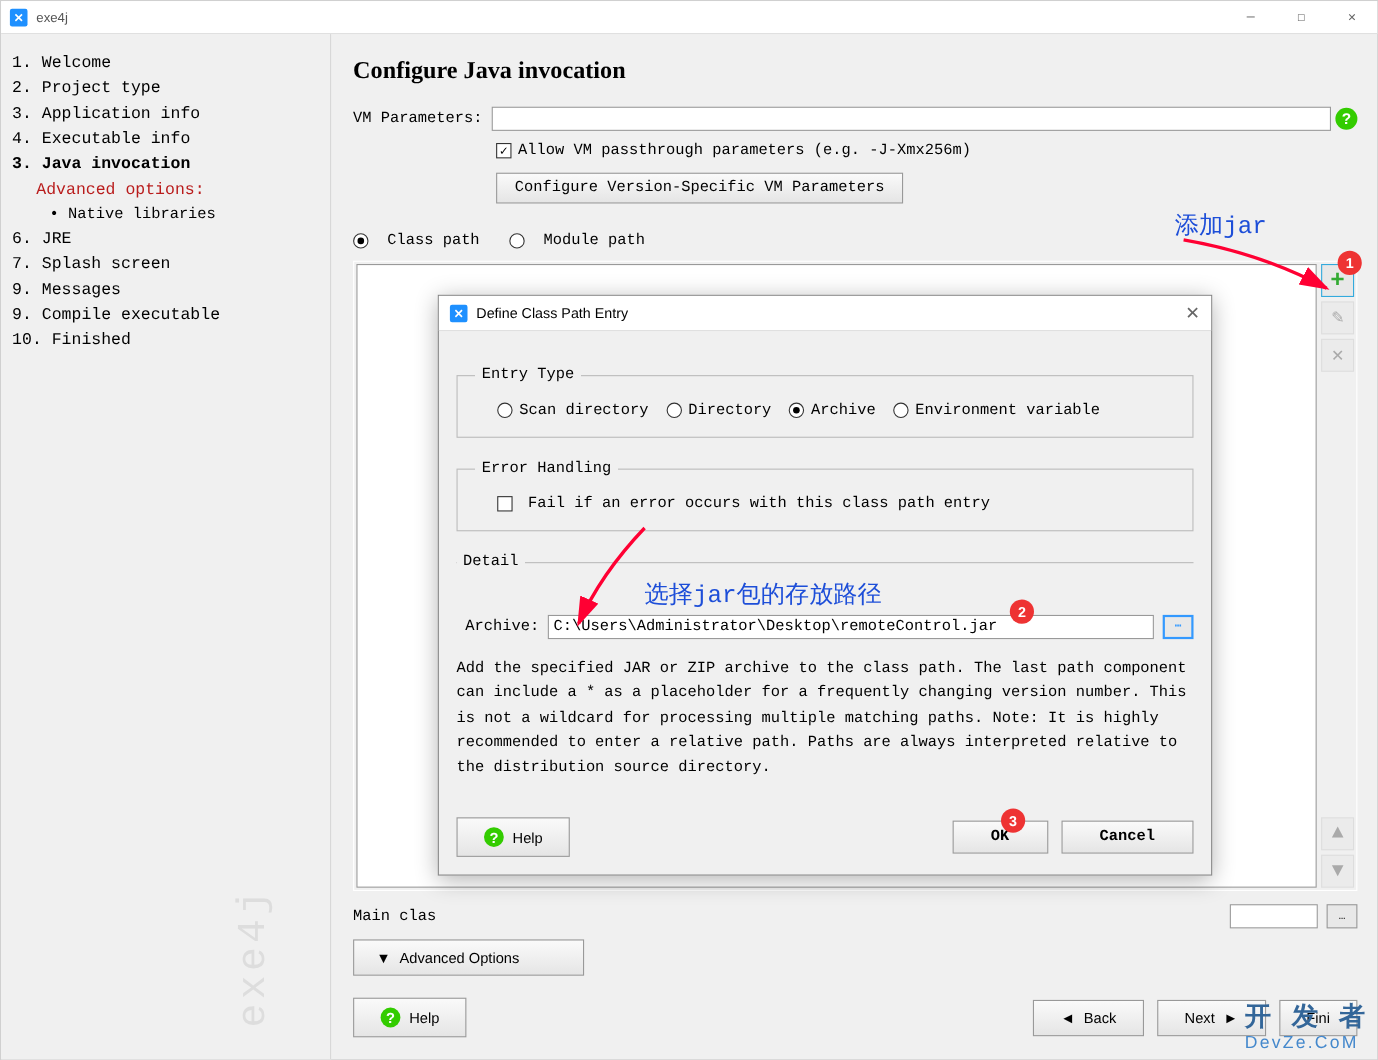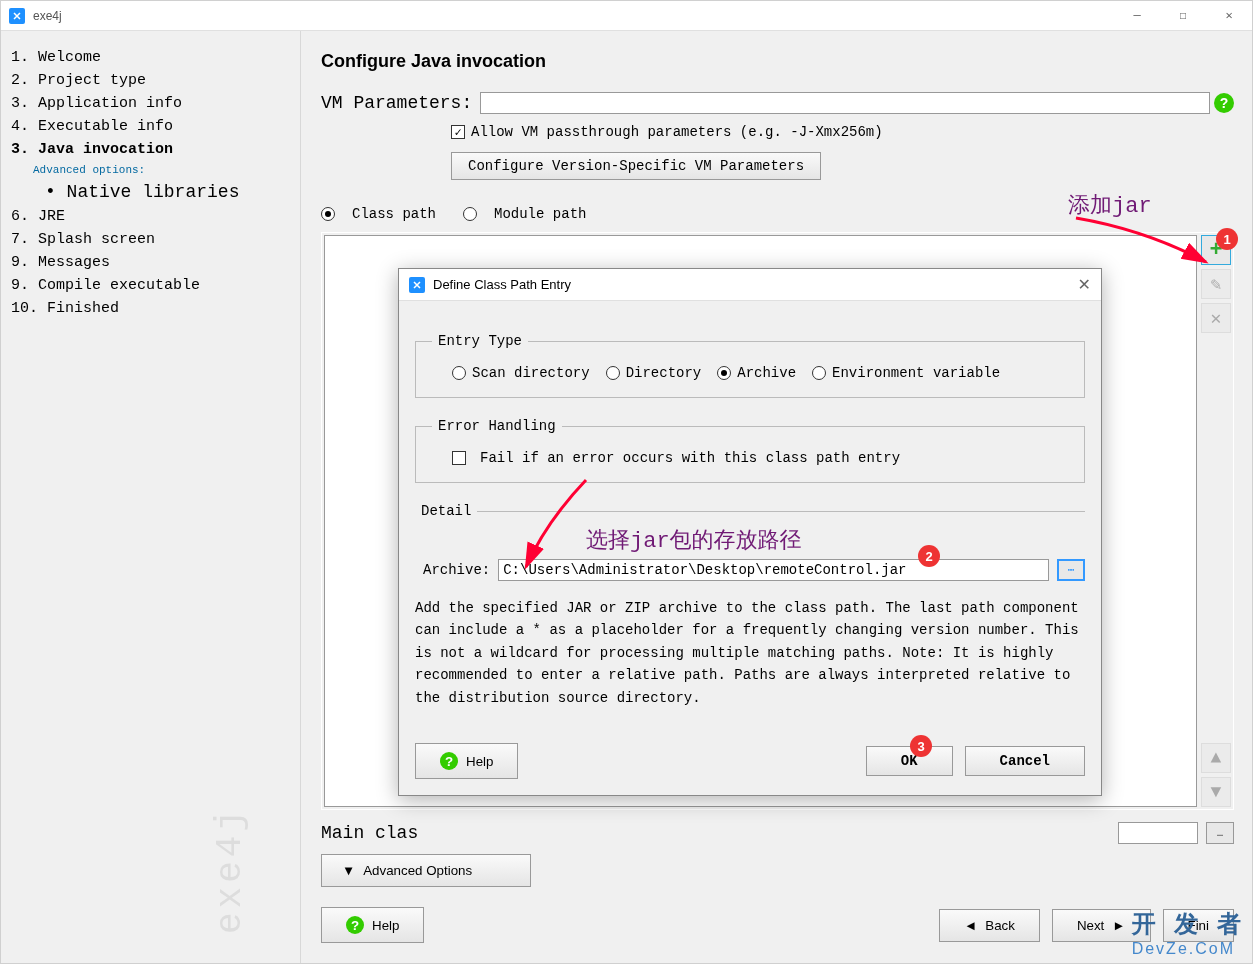--- a/index.html
+++ b/index.html
@@ -10,27 +10,27 @@
 .app-icon { width: 16px; height: 16px; background: #1e90ff; border-radius: 2px; display: flex; align-items: center; justify-content: center; }
 .app-icon svg { width: 10px; height: 10px; }
 .title-text { color: #555; font-family: Arial, sans-serif; font-size: 12px; }
 .window-controls { display: flex; }
 .win-btn { width: 46px; height: 30px; display: flex; align-items: center; justify-content: center; color: #666; font-size: 12px; }
 .main-area { flex: 1; display: flex; }
 .sidebar { width: 300px; padding: 15px 10px; background: #f0f0f0; border-right: 1px solid #d8d8d8; }
 .sidebar ol { list-style: none; }
 .sidebar li { padding: 3px 0; font-size: 15px; }
 .sidebar li.active { font-weight: bold; }
-.sidebar .sub { padding-left: 22px; font-size: 11px; color: #0369a1; }
-.sidebar .sub2 { padding-left: 34px; font-size: 18px; }
+.sidebar .sub { padding-left: 22px; font-size: 15px; color: #b91c1c; }
+.sidebar .sub2 { padding-left: 34px; font-size: 14px; }
 .exe4j-watermark { position: absolute; bottom: 30px; left: 210px; font-size: 36px; color: #ddd; letter-spacing: 4px; writing-mode: vertical-rl; transform: rotate(180deg); }
 .content { flex: 1; padding: 20px 18px 10px 20px; position: relative; display: flex; flex-direction: column; }
-.page-title { font-size: 18px; font-weight: bold; margin-bottom: 20px; font-family: Liberation Sans, sans-serif; }
+.page-title { font-size: 22px; font-weight: bold; margin-bottom: 20px; font-family: Liberation Serif, serif; }
 .row { display: flex; align-items: center; margin-bottom: 10px; }
-.label { font-size: 18px; margin-right: 8px; }
+.label { font-size: 14px; margin-right: 8px; }
 .text-input { border: 1px solid #999; background: #fff; height: 22px; padding: 2px 4px; font-family: "Courier New", monospace; font-size: 14px; }
 .help-circle { width: 20px; height: 20px; border-radius: 50%; background: #3c0; color: #fff; font-weight: bold; display: flex; align-items: center; justify-content: center; font-family: Arial; margin-left: 4px; }
 .checkbox-row { display: flex; align-items: center; margin-left: 130px; margin-bottom: 12px; text-align: right; }
 .checkbox { width: 14px; height: 14px; border: 1px solid #333; background: #fff; margin-right: 6px; display: flex; align-items: center; justify-content: center; }
 .checkbox.checked::after { content: "✓"; font-size: 12px; color: #000; }
 .btn { background: linear-gradient(#fafafa,#e5e5e5); border: 1px solid #999; padding: 5px 16px; font-family: "Courier New", monospace; font-size: 14px; cursor: pointer; }
 .radio-row { display: flex; align-items: center; gap: 17px; margin: 10px 0; }
 .radio { width: 14px; height: 14px; border: 1px solid #333; border-radius: 50%; background: #fff; display: flex; align-items: center; justify-content: center; }
 .radio.selected::after { content: ""; width: 6px; height: 6px; background: #000; border-radius: 50%; }
 .classpath-area { flex: 1; display: flex; border: 1px solid #fff; background: #f0f0f0; min-height: 400px; }
@@ -50,21 +50,21 @@
 .dialog-close { font-size: 16px; color: #666; cursor: pointer; }
 .dialog-body { flex: 1; padding: 32px 16px 0 16px; }
 fieldset { border: 1px solid #bbb; padding: 16px; margin-bottom: 20px; }
 legend { padding: 0 6px; font-size: 14px; }
 .radio-opts { display: flex; align-items: center; gap: 16px; padding-left: 20px; }
 .radio-opt { display: flex; align-items: center; gap: 6px; }
 .desc-text { font-size: 14px; line-height: 1.6; color: #000; margin-top: 16px; }
 .dialog-footer { display: flex; align-items: center; justify-content: space-between; padding: 8px 16px 16px 16px; }
 .dialog-footer-right { display: flex; gap: 12px; }
 .dlg-btn { padding: 6px 34px; background: linear-gradient(#fafafa,#e5e5e5); border: 1px solid #999; font-family: "Courier New"; font-size: 14px; font-weight: bold; }
-.annotation { position: absolute; color: #701a75; font-size: 22px; pointer-events: none; z-index: 100; }
+.annotation { position: absolute; color: #1d4ed8; font-size: 22px; pointer-events: none; z-index: 100; }
 .badge { position: absolute; width: 22px; height: 22px; border-radius: 50%; background: #e33; color: #fff; font-weight: bold; font-size: 13px; display: flex; align-items: center; justify-content: center; z-index: 100; font-family: Arial; }
 .arrow { position: absolute; z-index: 99; pointer-events: none; }
 .devze { position: absolute; right: 6px; bottom: 6px; font-family: Arial; font-size: 16px; color: #48c; z-index: 200; }
 .devze .cn { font-size: 24px; letter-spacing: 6px; font-weight: bold; color: #369; }
 </style>
 </head>
 <body>
 
 <div class="window">
   <div class="titlebar">

